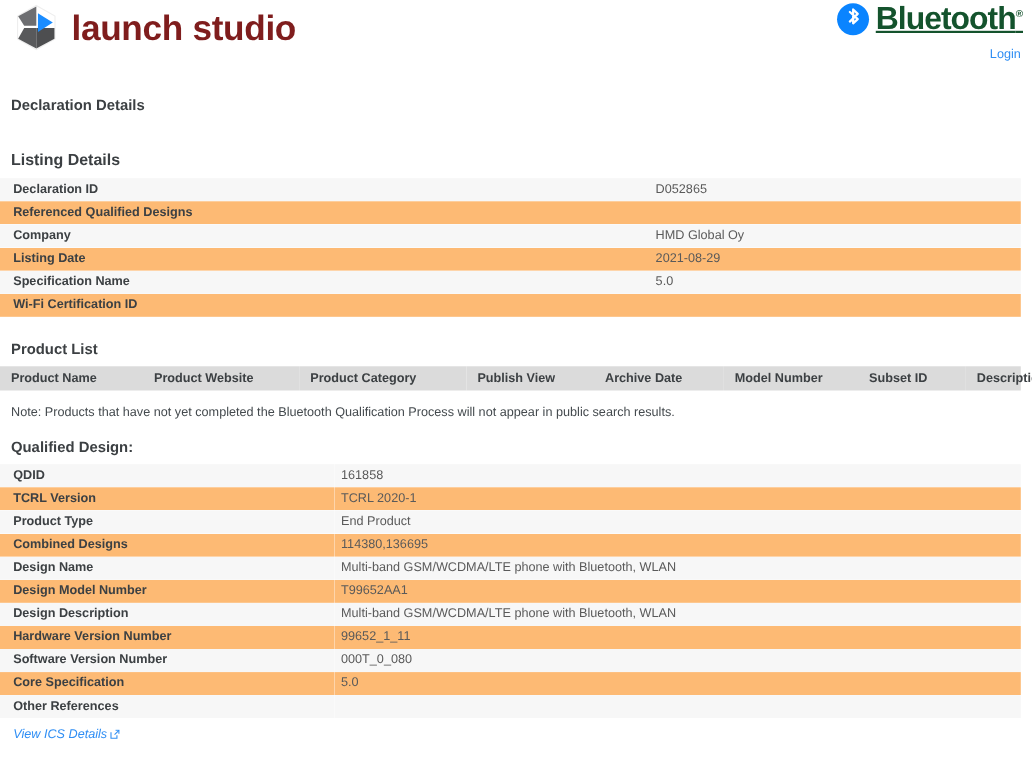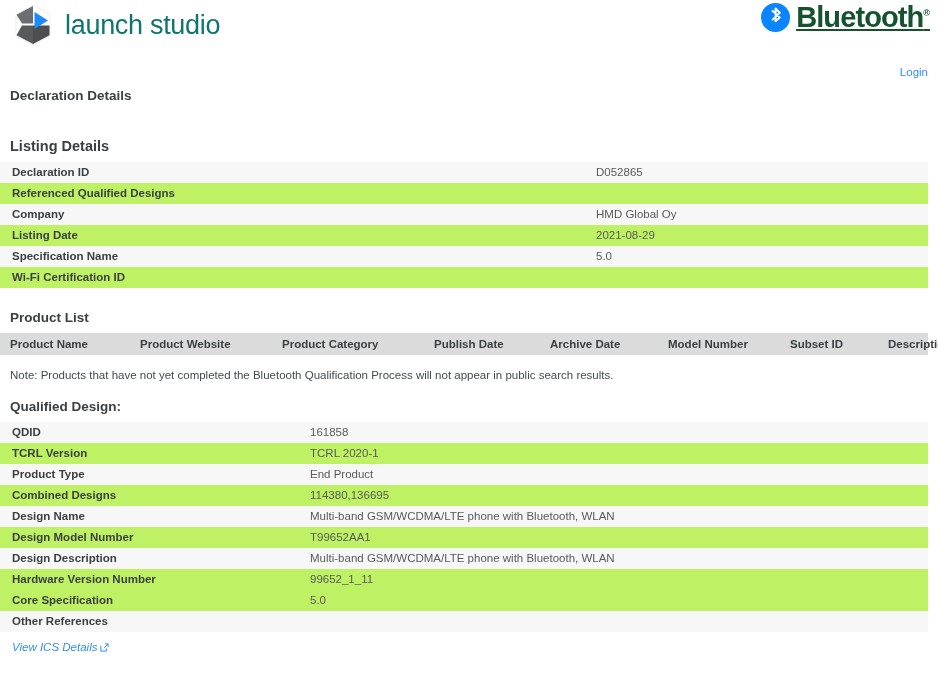--- a/index.html
+++ b/index.html
@@ -34,23 +34,23 @@
     display: flex;
     align-items: center;
     gap: 9px;
   }
   .brand-logo {
     width: 46px;
     height: 46px;
     display: block;
   }
   .brand-text {
-    font-size: 27px;
-    font-weight: normal;
-    color: #0f766e;
+    font-size: 32px;
+    font-weight: bold;
+    color: #7f1d1d;
     letter-spacing: -0.3px;
     line-height: 1;
     white-space: nowrap;
   }
   .bt-logo {
     position: absolute;
     right: 8px;
     top: 2px;
     display: flex;
     align-items: center;
@@ -74,21 +74,21 @@
   .bt-reg {
     font-size: 9px;
     vertical-align: super;
     font-weight: bold;
     letter-spacing: 0;
   }
 
   .login-row {
     position: absolute;
     right: 10px;
-    top: 66px;
+    top: 44px;
     font-size: 11.5px;
   }
   .login-link {
     color: #2f8ef4;
     text-decoration: none;
     cursor: pointer;
   }
 
   
   .page-title {
@@ -118,21 +118,21 @@
 
   
   .kv-table {
     width: 928px;
     margin: 0 0 0 0;
     border-collapse: collapse;
     table-layout: fixed;
   }
   .kv-table tr { height: 21px; }
   .kv-table tr.odd { background: #f7f7f7; }
-  .kv-table tr.even { background: #bef264; padding-left: 12px; }
+  .kv-table tr.even { background: #fdba74; padding-left: 12px; }
   .kv-table td {
     font-size: 11.5px;
     padding: 0 0 0 12px;
     vertical-align: middle;
     line-height: 21px;
     white-space: nowrap;
     overflow: hidden;
     text-overflow: ellipsis;
   }
   .kv-table td.key {
@@ -266,21 +266,21 @@
     <div class="spacer-22"></div>
 
     <div class="section-title small">Product List</div>
 
     <table class="product-table">
       <thead>
         <tr>
           <th style="width:120px">Product Name</th>
           <th style="width:132px">Product Website</th>
           <th style="width:142px">Product Category</th>
-          <th style="width:106px">Publish Date</th>
+          <th style="width:106px">Publish View</th>
           <th style="width:108px">Archive Date</th>
           <th style="width:112px">Model Number</th>
           <th style="width:88px">Subset ID</th>
           <th>Description</th>
         </tr>
       </thead>
       <tbody></tbody>
     </table>
 
     <div class="note">Note: Products that have not yet completed the Bluetooth Qualification Process will not appear in public search results.</div>
@@ -315,20 +315,24 @@
           <td class="key">Design Model Number</td>
           <td class="val">T99652AA1</td>
         </tr>
         <tr class="odd">
           <td class="key">Design Description</td>
           <td class="val">Multi-band GSM/WCDMA/LTE phone with Bluetooth, WLAN</td>
         </tr>
         <tr class="even">
           <td class="key">Hardware Version Number</td>
           <td class="val">99652_1_11</td>
+        </tr>
+        <tr class="odd">
+          <td class="key">Software Version Number</td>
+          <td class="val">000T_0_080</td>
         </tr>
         <tr class="even">
           <td class="key">Core Specification</td>
           <td class="val">5.0</td>
         </tr>
         <tr class="odd">
           <td class="key">Other References</td>
           <td class="val"></td>
         </tr>
       </tbody>

